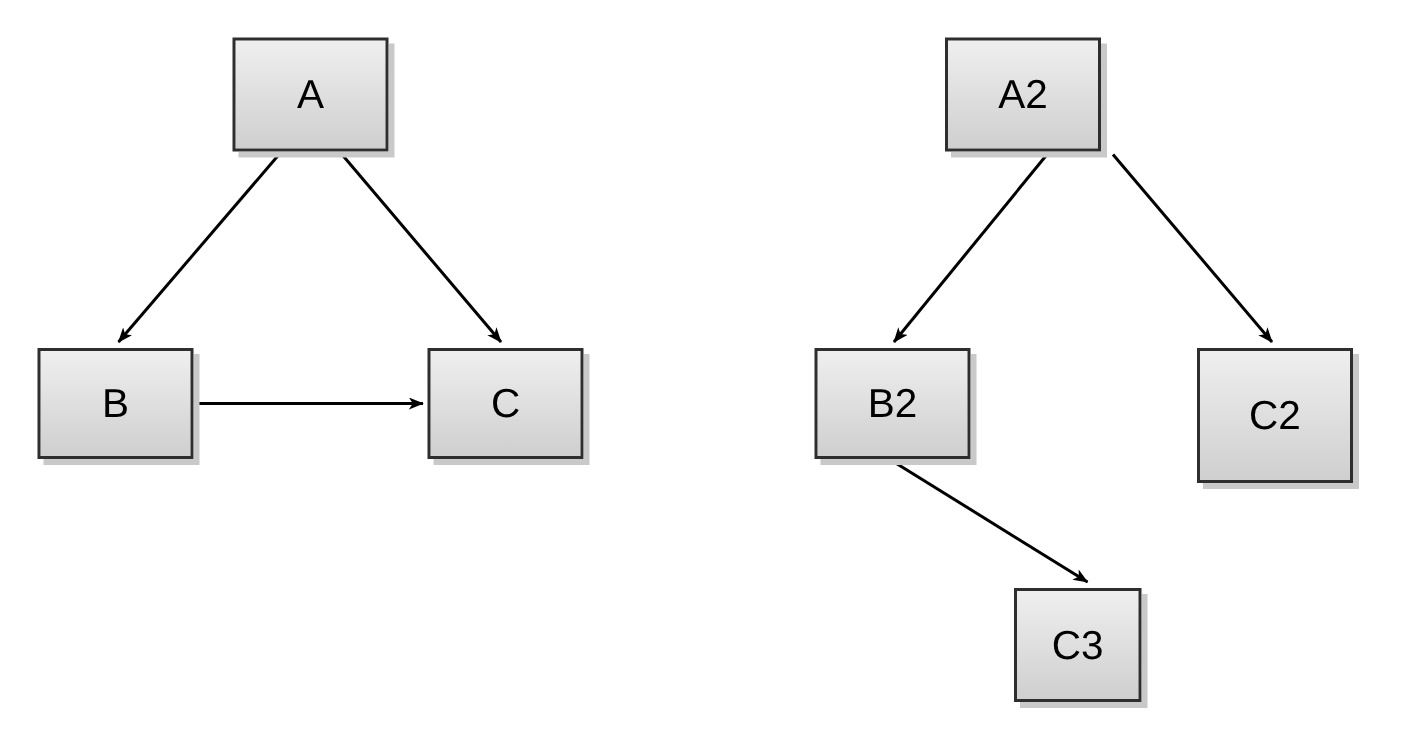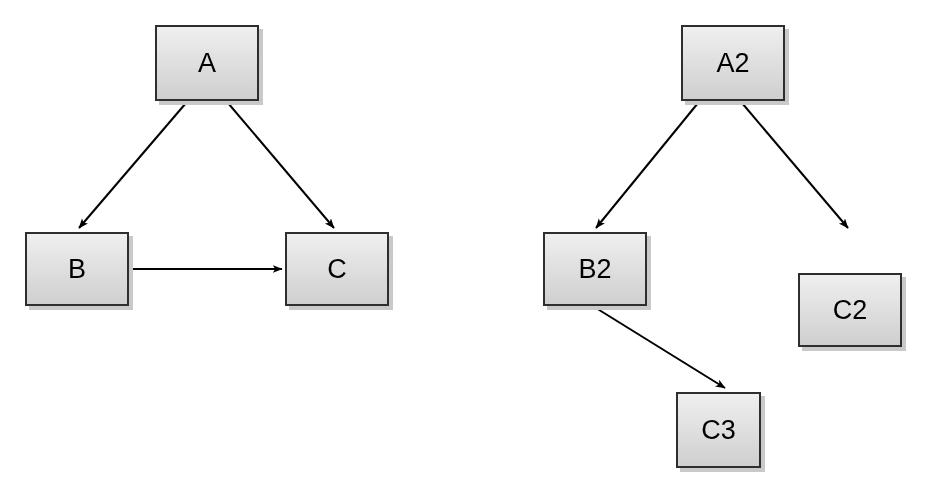--- a/index.html
+++ b/index.html
@@ -68,27 +68,27 @@
   <div id="nodes-group">
       <div class="node" style="left: 155px; top: 25px; width: 104px; height: 76px; border-color: rgb(46, 46, 46); box-shadow: rgb(201, 201, 201) 4px 4px 0px 0px; background: linear-gradient(rgb(239, 239, 239) 0%, rgb(207, 207, 207) 100%);">
         <span class="node-label" style="color: rgb(0, 0, 0);">A</span>
       </div>
       <div class="node" style="left: 25px; top: 232px; width: 104px; height: 74px; border-color: rgb(46, 46, 46); box-shadow: rgb(201, 201, 201) 4px 4px 0px 0px; background: linear-gradient(rgb(239, 239, 239) 0%, rgb(207, 207, 207) 100%);">
         <span class="node-label" style="color: rgb(0, 0, 0);">B</span>
       </div>
       <div class="node" style="left: 285px; top: 232px; width: 104px; height: 74px; border-color: rgb(46, 46, 46); box-shadow: rgb(201, 201, 201) 4px 4px 0px 0px; background: linear-gradient(rgb(239, 239, 239) 0%, rgb(207, 207, 207) 100%);">
         <span class="node-label" style="color: rgb(0, 0, 0);">C</span>
       </div>
-      <div class="node" style="left: 681px; top: 25px; width: 104px; height: 76px; border-color: rgb(46, 46, 46); box-shadow: rgb(201, 201, 201) 4px 4px 0px 0px; background: linear-gradient(rgb(239, 239, 239) 0%, rgb(207, 207, 207) 100%);">
+      <div class="node" style="left: 630px; top: 25px; width: 104px; height: 76px; border-color: rgb(46, 46, 46); box-shadow: rgb(201, 201, 201) 4px 4px 0px 0px; background: linear-gradient(rgb(239, 239, 239) 0%, rgb(207, 207, 207) 100%);">
         <span class="node-label" style="color: rgb(0, 0, 0);">A2</span>
       </div>
       <div class="node" style="left: 543px; top: 232px; width: 104px; height: 74px; border-color: rgb(46, 46, 46); box-shadow: rgb(201, 201, 201) 4px 4px 0px 0px; background: linear-gradient(rgb(239, 239, 239) 0%, rgb(207, 207, 207) 100%);">
         <span class="node-label" style="color: rgb(0, 0, 0);">B2</span>
       </div>
-      <div class="node" style="left: 798px; top: 232px; width: 104px; height: 74px; border-color: rgb(46, 46, 46); box-shadow: rgb(201, 201, 201) 4px 4px 0px 0px; background: linear-gradient(rgb(239, 239, 239) 0%, rgb(207, 207, 207) 100%); margin-top: 41px;">
+      <div class="node" style="left: 798px; top: 232px; width: 104px; height: 90px; border-color: rgb(46, 46, 46); box-shadow: rgb(201, 201, 201) 4px 4px 0px 0px; background: linear-gradient(rgb(239, 239, 239) 0%, rgb(207, 207, 207) 100%);">
         <span class="node-label" style="color: rgb(0, 0, 0);">C2</span>
       </div>
       <div class="node" style="left: 676px; top: 392px; width: 85px; height: 76px; border-color: rgb(46, 46, 46); box-shadow: rgb(201, 201, 201) 4px 4px 0px 0px; background: linear-gradient(rgb(239, 239, 239) 0%, rgb(207, 207, 207) 100%);">
         <span class="node-label" style="color: rgb(0, 0, 0);">C3</span>
       </div>
     </div>
 
 </div>
 
 </body></html>

